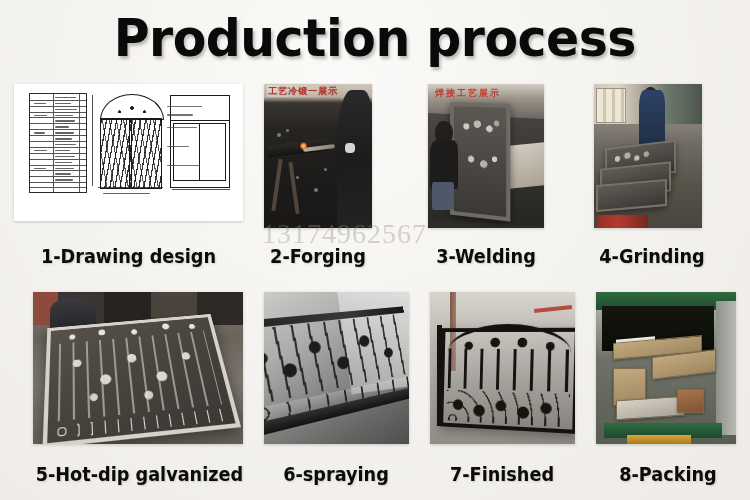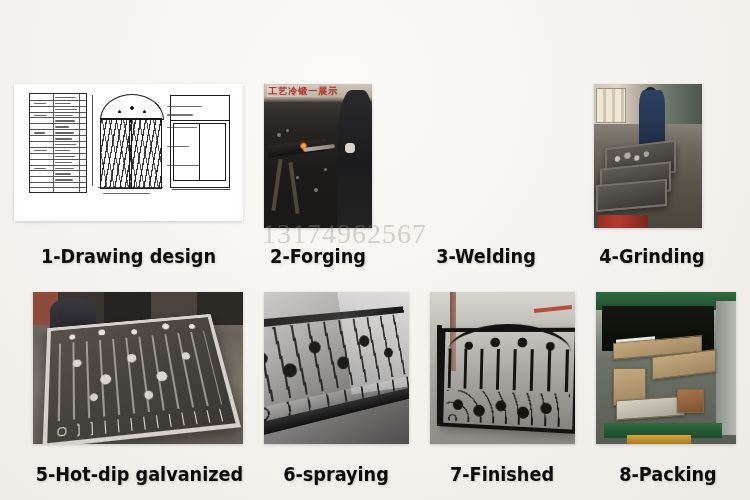--- a/index.html
+++ b/index.html
@@ -451,20 +451,23 @@
   .pack .yellow{
     position:absolute;left:22%;bottom:0;width:46%;height:6%;
     background:linear-gradient(180deg,#d9a63a,#a87b21);
   }
 </style>
 </head>
 <body>
 
 <div class="page">
 
+  <div class="title-wrap">
+    <div class="title">Production process</div>
+  </div>
 
   <div class="photo cad" style="left:14px;top:84px;width:229px;height:137px;">
     <div class="scene">
       <div class="sheet">
         <div class="specbox">
           <div class="vline" style="left:40%"></div>
           <div class="vline" style="left:86%"></div>
           <div class="r" style="top:6%"></div>
             <div class="r" style="top:12%"></div>
           <div class="r" style="top:18%"></div>
@@ -540,20 +543,36 @@
       <div class="worker"></div>
       <div class="glove"></div>
       <div class="spark" style="left:12%;top:34%;width:4px;height:4px;"></div>
       <div class="spark" style="left:20%;top:31%;width:3px;height:3px;"></div>
       <div class="spark" style="left:30%;top:64%;width:3px;height:3px;"></div>
       <div class="spark" style="left:46%;top:72%;width:4px;height:4px;"></div>
       <div class="spark" style="left:56%;top:58%;width:3px;height:3px;"></div>
     </div>
   </div>
 
+  <div class="photo weld" style="left:428px;top:84px;width:116px;height:144px;">
+    <div class="scene">
+      <div class="cjk">焊接工艺展示</div>
+      <div class="table"></div>
+      <div class="boxes"></div>
+      <div class="panelframe">
+        <div class="scroll"></div>
+        <div class="scroll2"></div>
+      </div>
+      <div class="worker">
+        <div class="head"></div>
+        <div class="body"></div>
+        <div class="pants"></div>
+      </div>
+    </div>
+  </div>
 
   <div class="photo grind" style="left:594px;top:84px;width:108px;height:144px;">
     <div class="scene">
       <div class="backwall"></div>
       <div class="doorstack"></div>
       <div class="head"></div>
       <div class="mask"></div>
       <div class="workerbody"></div>
       <div class="slab top"></div>
       <div class="orn"></div>

